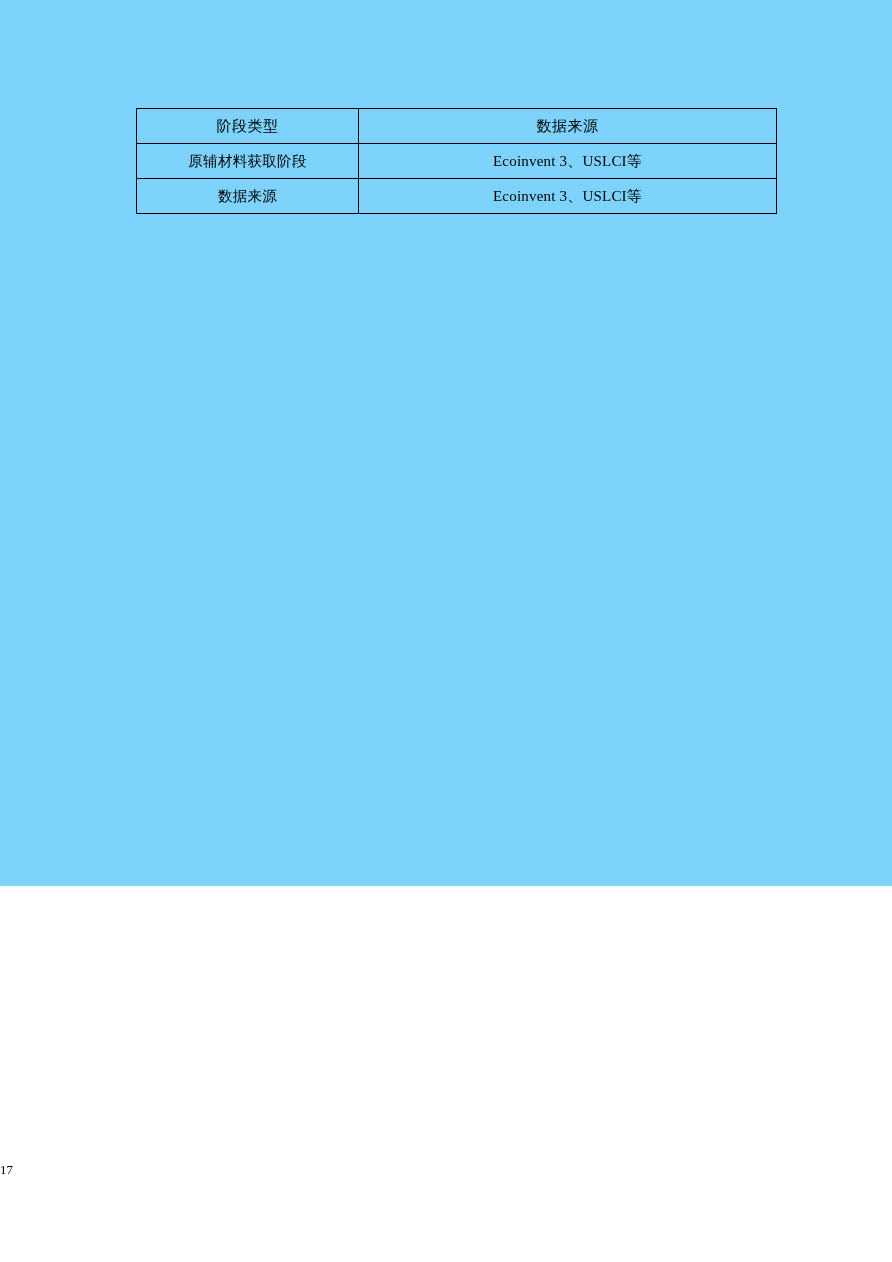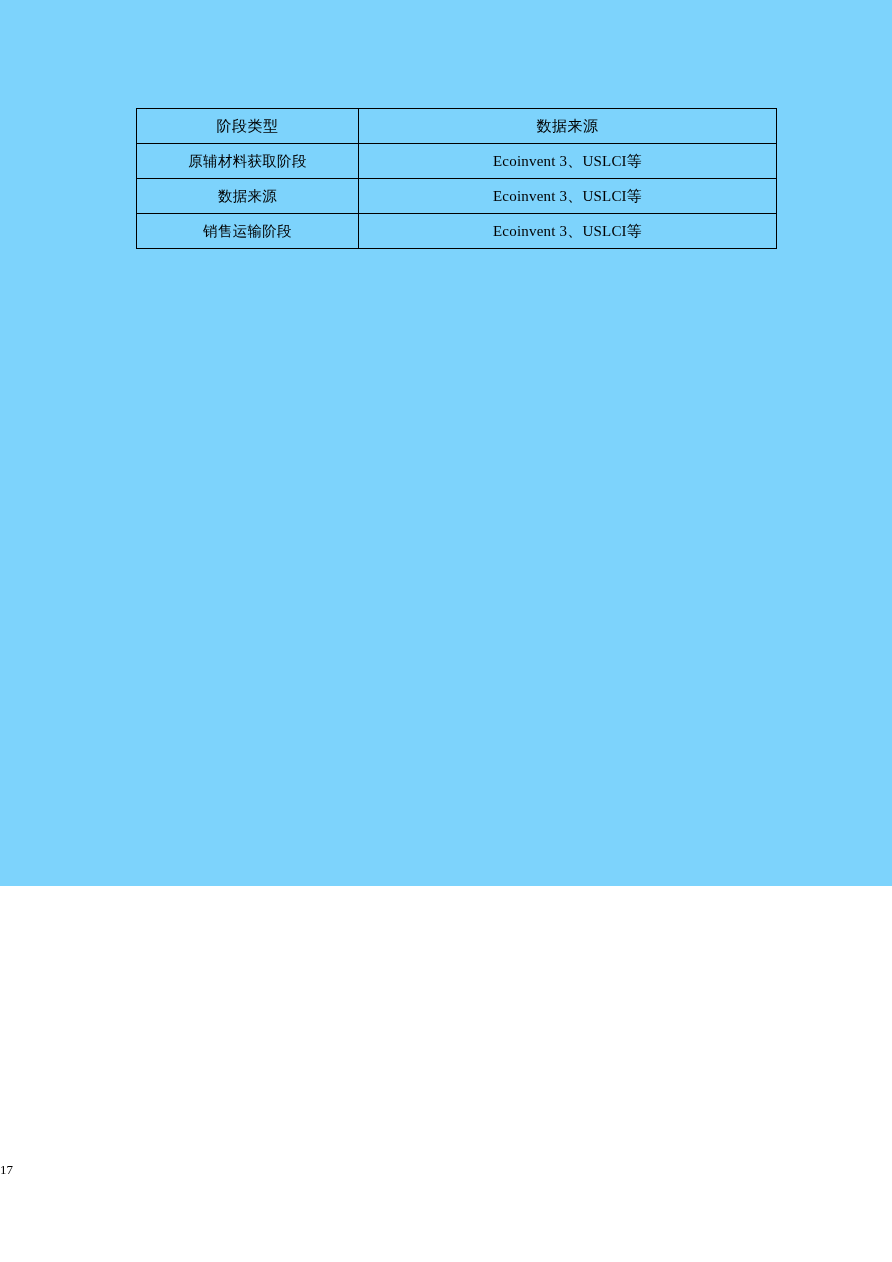--- a/index.html
+++ b/index.html
@@ -94,23 +94,19 @@
       </thead>
       <tbody>
         <tr>
           <td class="body-cell-stage">原辅材料获取阶段</td>
           <td class="body-cell-source">Ecoinvent 3、USLCI等</td>
         </tr>
         <tr>
           <td class="body-cell-stage">数据来源</td>
           <td class="body-cell-source">Ecoinvent 3、USLCI等</td>
         </tr>
-        <tr>
-          <td class="body-cell-stage">销售运输阶段</td>
-          <td class="body-cell-source">Ecoinvent 3、USLCI等</td>
-        </tr>
       </tbody>
     </table>
   </div>
 
   <div class="page-number">17</div>
 
 </div>
 
 </body></html>

